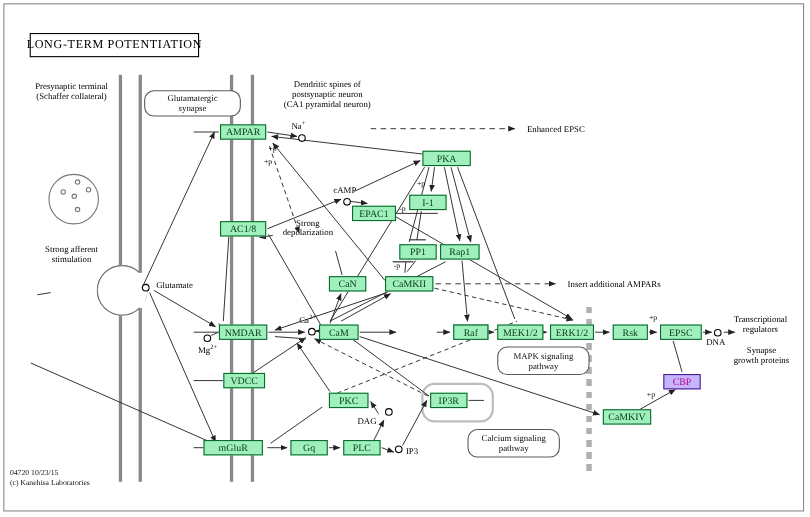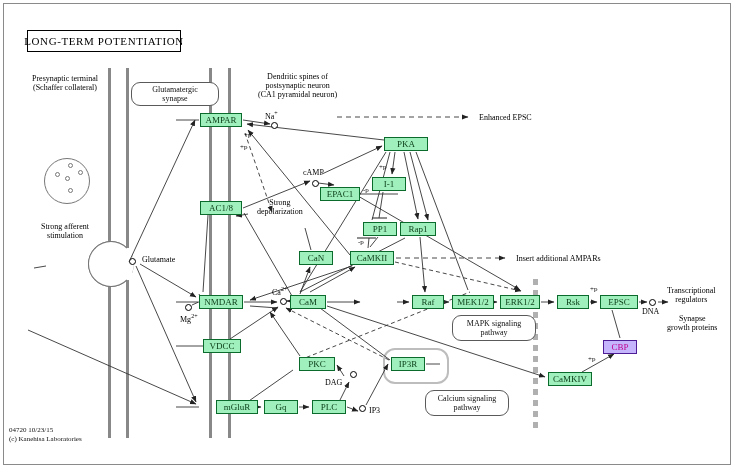--- a/index.html
+++ b/index.html
@@ -275,21 +275,21 @@
     </div>
   <div class="gene" style="left:200px;top:201px;width:42px;">
       <span>AC1/8</span>
     </div>
   <div class="gene" style="left:199px;top:295px;width:44px;">
       <span>NMDAR</span>
     </div>
   <div class="gene" style="left:203px;top:339px;width:38px;">
       <span>VDCC</span>
     </div>
-  <div class="gene" style="left:216px;top:400px;width:42px;">
+  <div class="gene" style="left:185px;top:400px;width:54px;">
       <span>mGluR</span>
     </div>
 
   <div class="gene" style="left:384px;top:137px;width:44px;">
       <span>PKA</span>
     </div>
   <div class="gene" style="left:320px;top:187px;width:40px;">
       <span>EPAC1</span>
     </div>
   <div class="gene" style="left:372px;top:177px;width:34px;">

